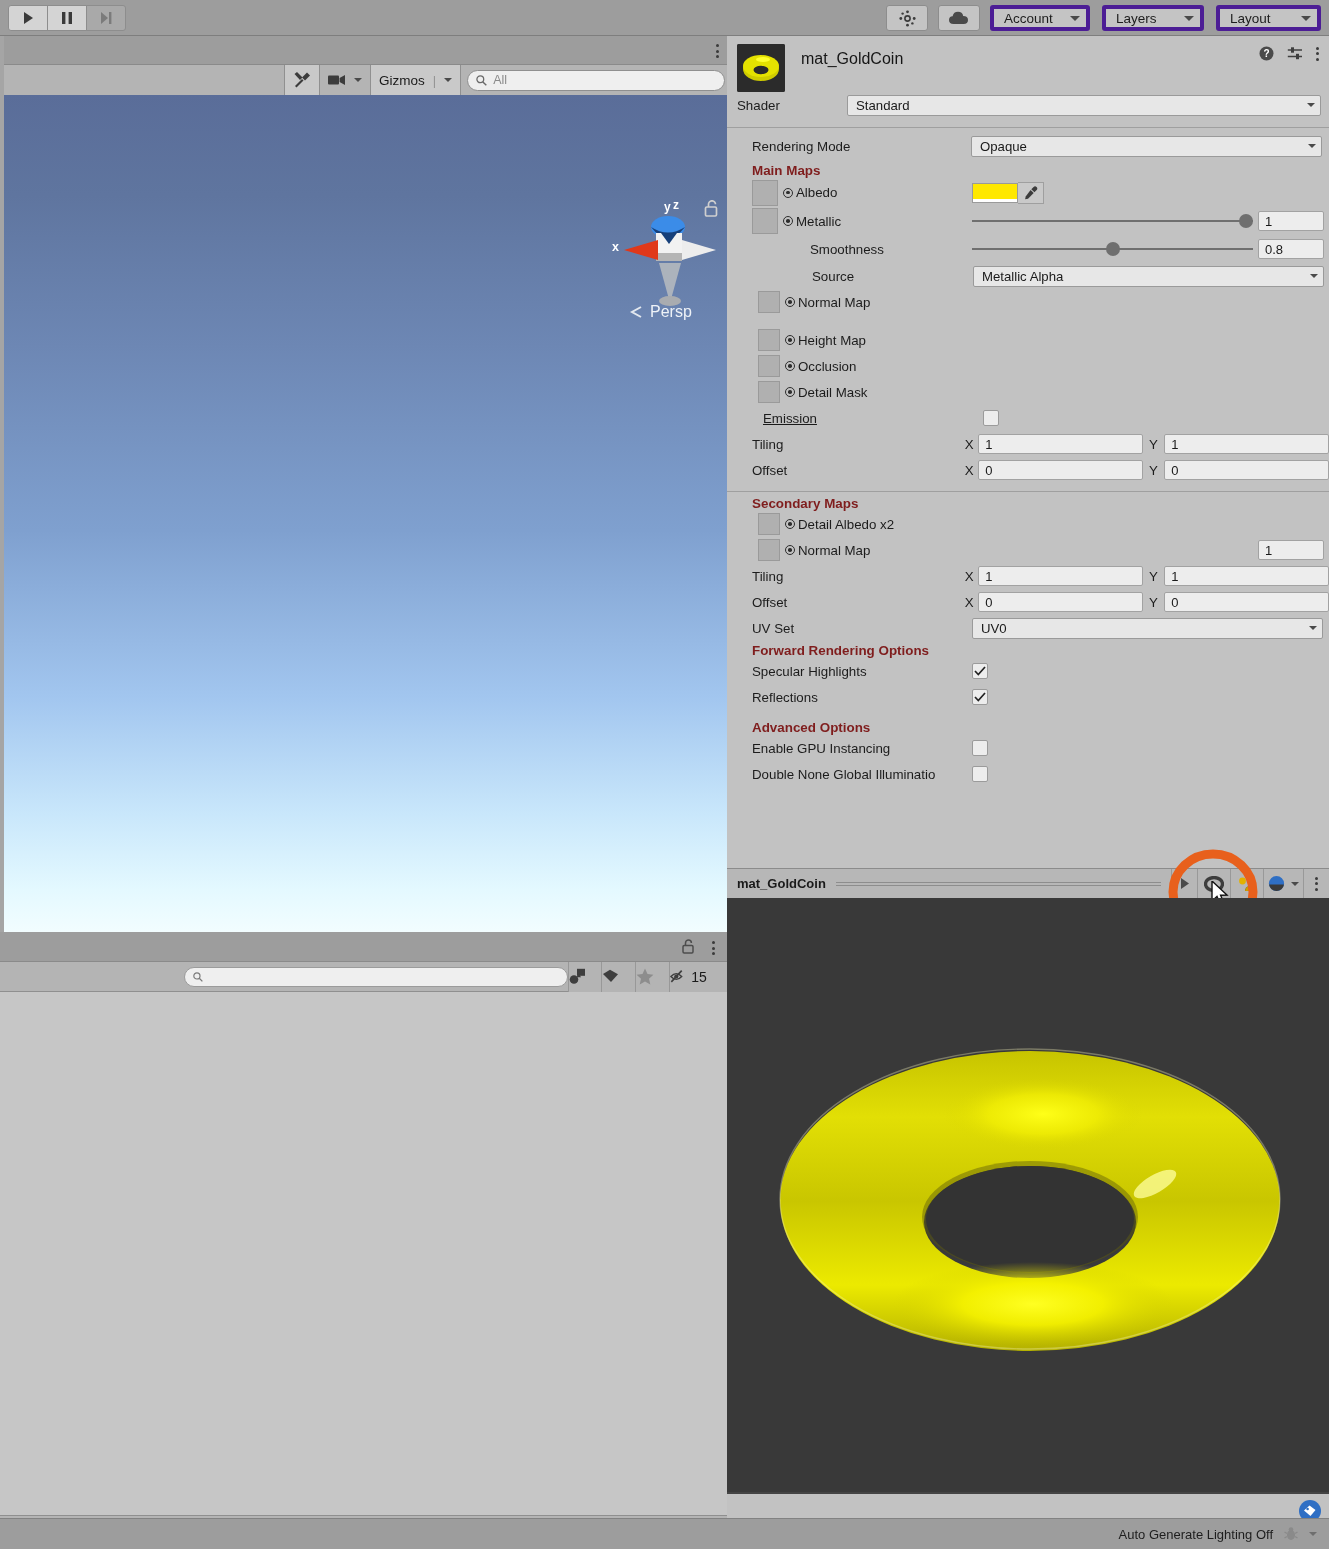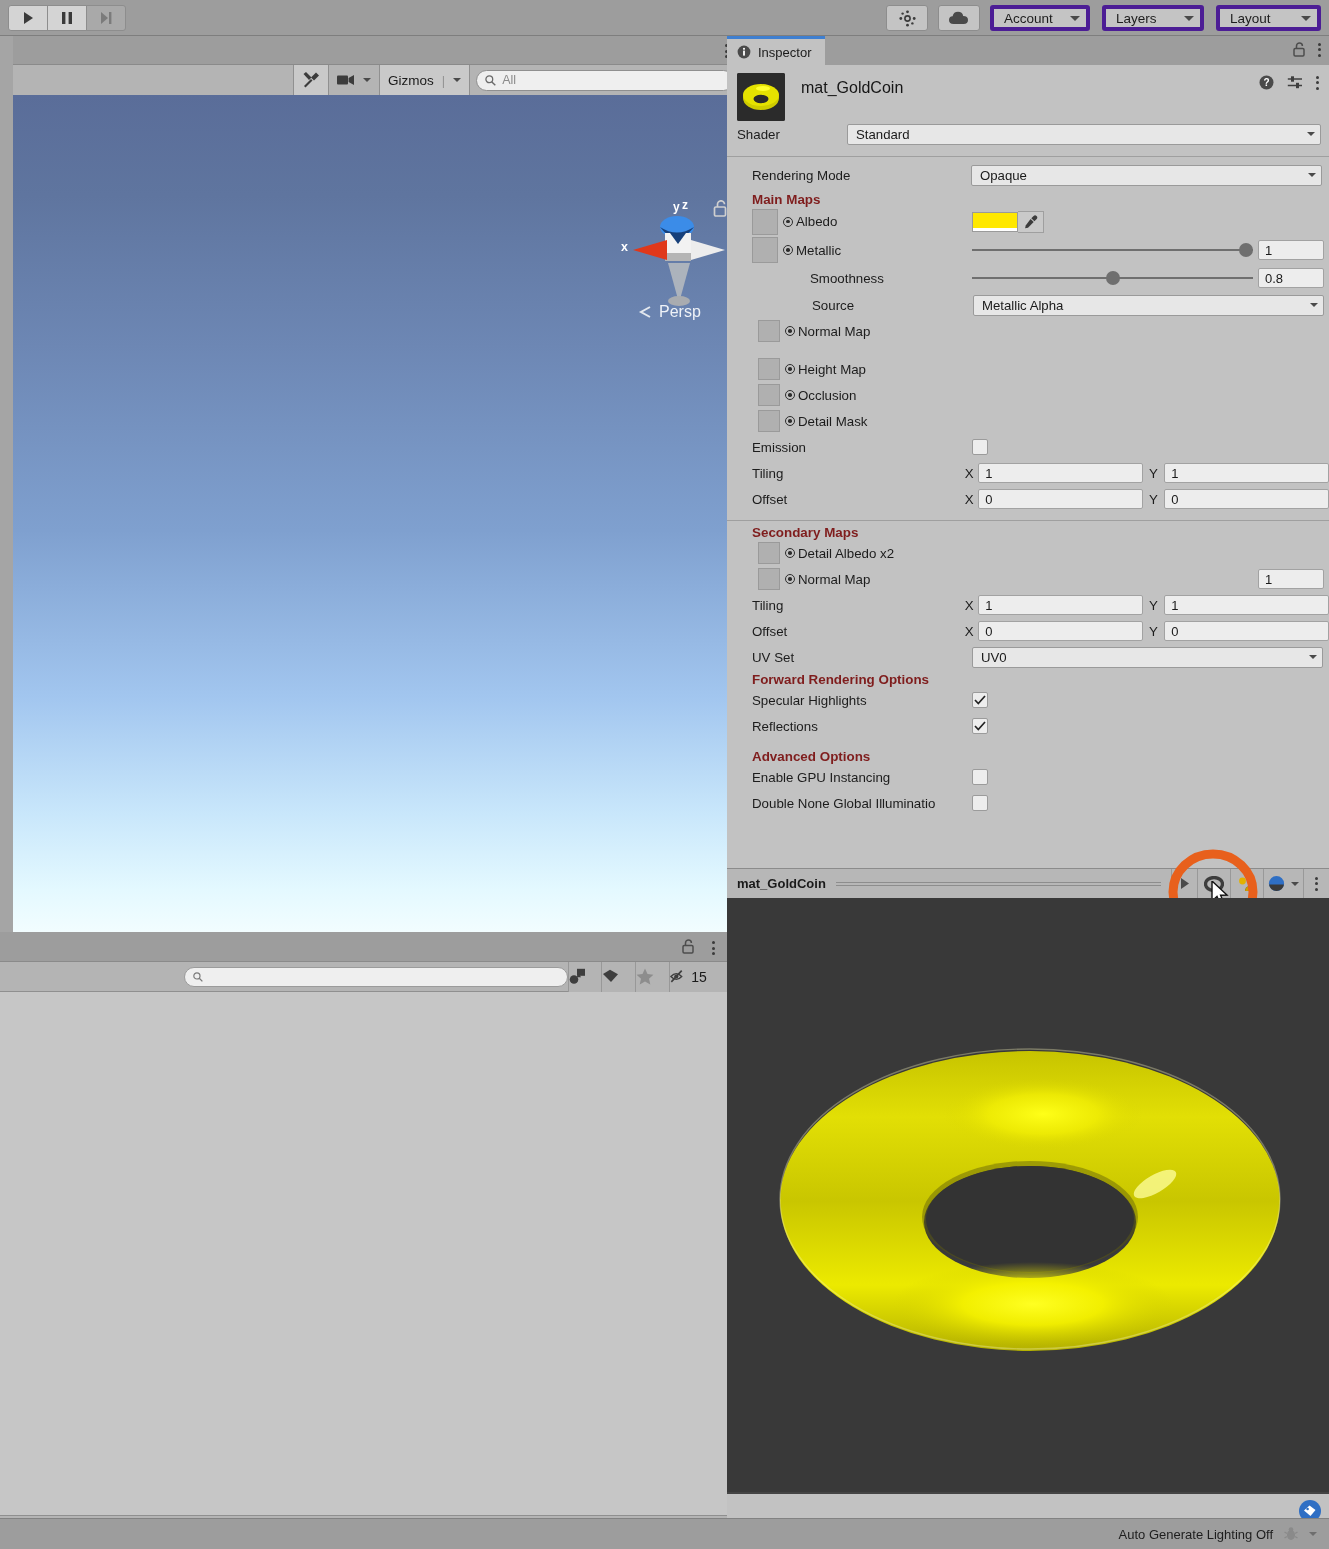--- a/index.html
+++ b/index.html
@@ -38,21 +38,21 @@
     display: flex; align-items: center; padding: 0 6px 0 10px; cursor: default;
     justify-content: space-between;
   }
   .tb-drop span { font-size: 13.5px; color: #1d1d1d; }
   .caret { width: 0; height: 0; border-left: 5px solid transparent;
            border-right: 5px solid transparent; border-top: 5px solid #4a4a4a; margin-left: 10px; }
   .caret-sm { width: 0; height: 0; border-left: 4px solid transparent;
            border-right: 4px solid transparent; border-top: 4px solid #4a4a4a; }
 
   
-  .scene-panel { position: absolute; left: 13px; top: 36px; width: 727px; height: 896px; background: #a5a5a5; }
+  .scene-panel { position: absolute; left: 4px; top: 36px; width: 727px; height: 896px; background: #a5a5a5; }
   .panel-tabbar { position: relative; height: 28px; background: #9d9d9d; }
   .scene-toolbar {
     position: absolute; left: 0; top: 28px; width: 727px; height: 31px;
     background: #b4b4b4; border-top: 1px solid #8a8a8a; display: flex; align-items: center;
   }
   .st-spacer { flex: 0 0 281px; background: #b4b4b4; height: 31px; border-right: 1px solid #909090; }
   .st-btn { height: 31px; display: flex; align-items: center; justify-content: center;
             padding: 0 8px; border-right: 1px solid #909090; background: #b4b4b4; cursor: default; }
   .st-btn.light { background: #c9c9c9; }
   .scene-search {
@@ -360,41 +360,20 @@
     <div class="proj-footer">
       <div class="zoom-slider">
         <div class="zoom-track"></div>
         <div class="zoom-knob"></div>
       </div>
     </div>
   </div>
 
   <div class="inspector">
 
-    <div class="insp-tabbar">
-      <div class="insp-tab">
-        <svg width="14" height="14" viewBox="0 0 14 14" style="margin-right:7px;">
-          <circle cx="7" cy="7" r="6.4" fill="#4a4a4a"></circle>
-          <rect x="6.1" y="5.6" width="1.8" height="5" fill="#fff"></rect>
-          <rect x="6.1" y="2.9" width="1.8" height="1.8" fill="#fff"></rect>
-        </svg>
-        <span>Inspector</span>
-      </div>
-      <div class="insp-hdr-right">
-        <svg width="13" height="15" viewBox="0 0 13 15">
-          <rect x="1" y="6.5" width="10" height="7.5" rx="1.2" fill="none" stroke="#4d4d4d" stroke-width="1.5"></rect>
-          <path d="M3.5 6.5 V3.9 A2.9 2.9 0 0 1 9.4 3.9" fill="none" stroke="#4d4d4d" stroke-width="1.5"></path>
-        </svg>
-        <div class="kebab">
-            <i></i>
-            <i></i>
-            <i></i>
-          </div>
-      </div>
-    </div>
 
     <div class="mat-header">
       <div class="mat-thumb">
         <svg width="48" height="48" viewBox="0 0 48 48">
           <rect width="48" height="48" fill="#2b2b2b"></rect>
           <ellipse cx="24" cy="25" rx="18" ry="12" fill="#cfcc00"></ellipse>
           <ellipse cx="24" cy="22" rx="18" ry="11" fill="#e5e200"></ellipse>
           <ellipse cx="24" cy="26" rx="7.5" ry="4.2" fill="#2b2b2b"></ellipse>
           <ellipse cx="26" cy="15.5" rx="7" ry="2.6" fill="#ffff2e"></ellipse>
         </svg>
@@ -502,21 +481,21 @@
       <div class="texslot sm" style="margin-left:6px;"></div>
       <div class="radio-dot"></div>
       <span class="lbl">Occlusion</span>
     </div>
     <div class="row tight" style="padding-left:25px;">
       <div class="texslot sm" style="margin-left:6px;"></div>
       <div class="radio-dot"></div>
       <span class="lbl">Detail Mask</span>
     </div>
 
-    <div class="row tight" style="padding-left:25px;">
+    <div class="row tight" style="padding-left:36px;text-decoration:underline;">
       <span class="lbl" style="width:220px;">Emission</span>
       <div class="chk"></div>
     </div>
 
     <div class="row tight" style="padding-left:25px;">
       <span class="lbl" style="width:220px;">Tiling</span>
       <span class="lbl" style="width:14px;">X</span>
       <div class="field" style="width:170px;">
         <span>1</span>
       </div>

